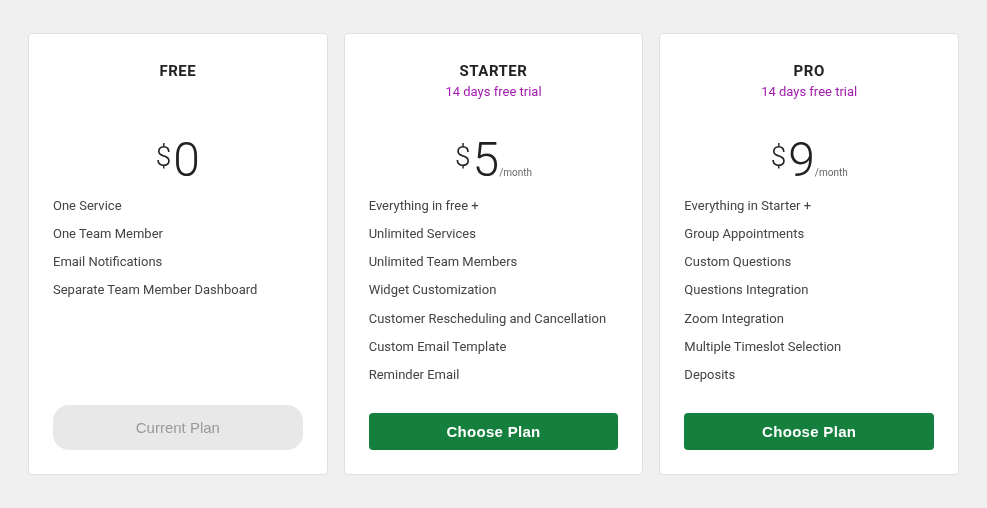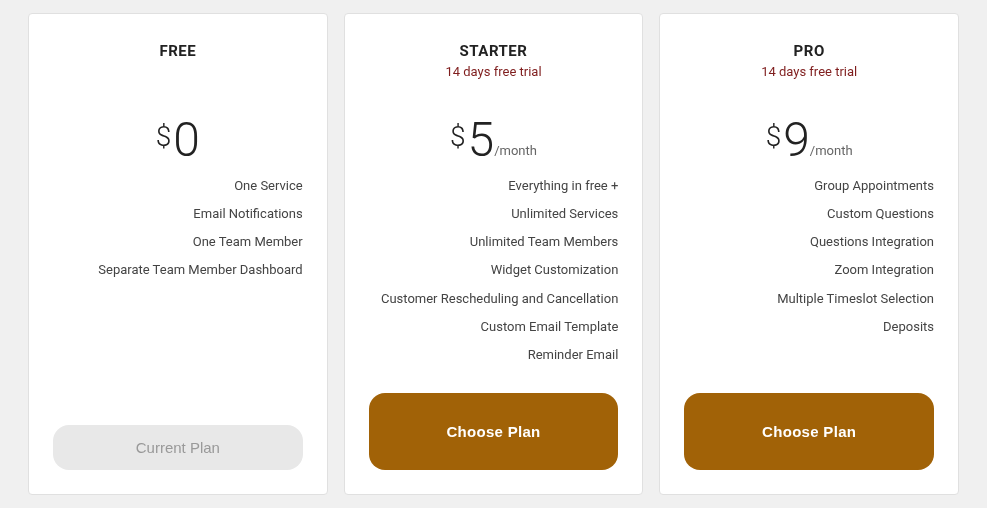--- a/index.html
+++ b/index.html
@@ -42,21 +42,21 @@
     .plan-name {
       font-size: 15px;
       font-weight: 700;
       color: #222222;
       letter-spacing: 0.5px;
       margin-bottom: 4px;
     }
 
     .trial-text {
       font-size: 13px;
-      color: #7f1d1d;
+      color: #a21caf;
       text-align: center;
       margin-bottom: 24px;
       min-height: 20px;
     }
 
     .price-container {
       display: flex;
       align-items: flex-start;
       margin: 8px 0 4px;
     }
@@ -70,30 +70,30 @@
     }
 
     .price-amount {
       font-size: 48px;
       font-weight: 300;
       color: #222222;
       line-height: 1;
     }
 
     .price-period {
-      font-size: 13px;
+      font-size: 10px;
       color: #666666;
       margin-top: auto;
       margin-bottom: 6px;
       align-self: flex-end;
     }
 
     .features-list {
       list-style: none;
-      text-align: right;
+      text-align: left;
       margin: 4px 0 0;
       flex: 1;
       width: 100%;
     }
 
     .features-list li {
       font-size: 13px;
       color: #444444;
       padding: 5px 0;
       line-height: 1.4;
@@ -111,46 +111,46 @@
       border: none;
       border-radius: 16px;
       font-size: 15px;
       color: #999999;
       cursor: default;
       font-weight: 500;
     }
 
     .btn-choose {
       width: 100%;
-      padding: 30px;
-      background: #a16207;
+      padding: 10px;
+      background: #15803d;
       border: none;
-      border-radius: 16px;
+      border-radius: 4px;
       font-size: 15px;
       color: #ffffff;
       cursor: pointer;
       font-weight: 600;
       letter-spacing: 0.3px;
     }
   </style>
 </head>
 <body>
 
 <div class="plans-container">
 <div class="plan-card">
       <div class="plan-name">FREE</div>
       <div class="trial-text"></div>
       <div class="price-container">
         <span class="price-dollar">$ </span>
         <span class="price-amount">0</span>
       </div>
       <ul class="features-list">
         <li>One Service</li>
+        <li>One Team Member</li>
         <li>Email Notifications</li>
-        <li>One Team Member</li>
         <li>Separate Team Member Dashboard</li>
       </ul>
       <div class="btn-area"><button class="btn-current">Current Plan</button></div>
     </div>
     <div class="plan-card">
       <div class="plan-name">STARTER</div>
       <div class="trial-text">14 days free trial</div>
       <div class="price-container">
         <span class="price-dollar">$ </span>
         <span class="price-amount">5</span>
@@ -169,20 +169,21 @@
     </div>
     <div class="plan-card">
       <div class="plan-name">PRO</div>
       <div class="trial-text">14 days free trial</div>
       <div class="price-container">
         <span class="price-dollar">$ </span>
         <span class="price-amount">9</span>
         <span class="price-period">/month</span>
       </div>
       <ul class="features-list">
+        <li>Everything in Starter +</li>
         <li>Group Appointments</li>
         <li>Custom Questions</li>
         <li>Questions Integration</li>
         <li>Zoom Integration</li>
         <li>Multiple Timeslot Selection</li>
         <li>Deposits</li>
       </ul>
       <div class="btn-area"><button class="btn-choose">Choose Plan</button></div>
     </div>
   </div>

